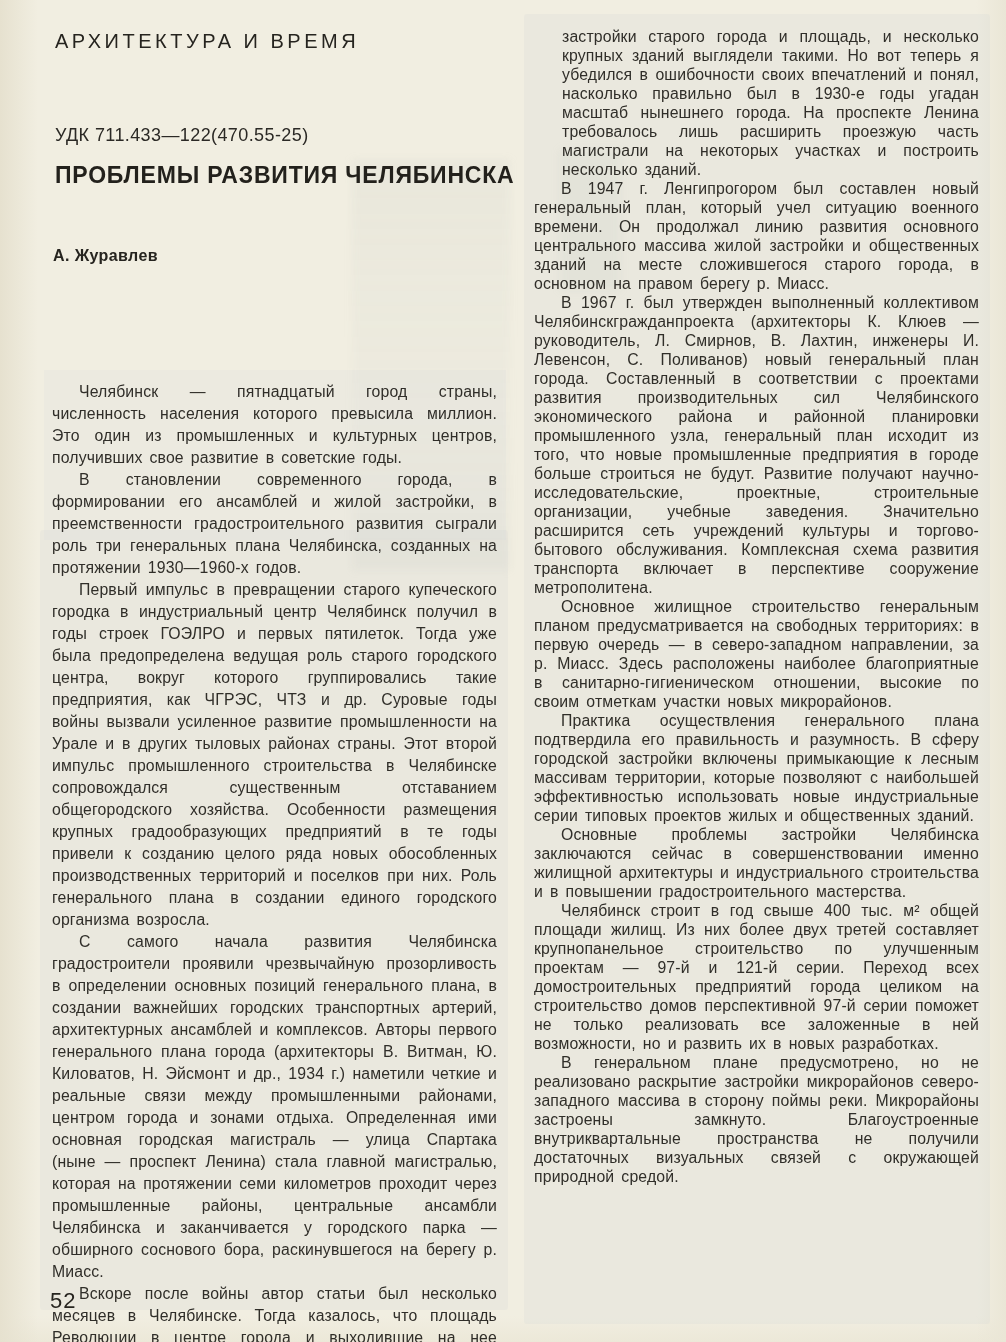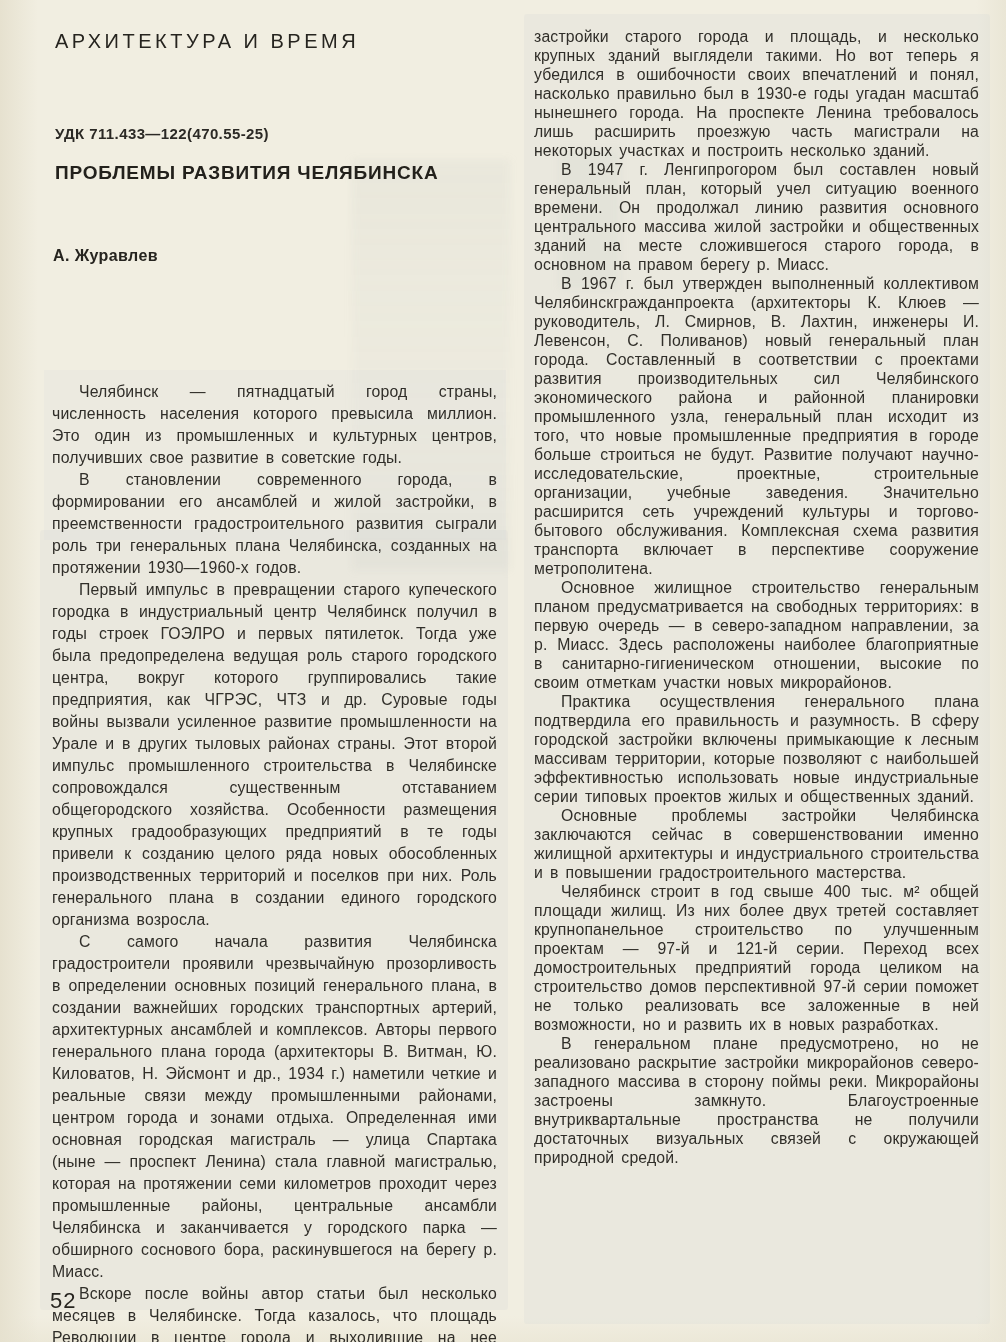--- a/index.html
+++ b/index.html
@@ -35,41 +35,41 @@
     position:absolute;left:560px;top:150px;width:60px;height:140px;
     background:rgba(170,182,178,0.10);filter:blur(5px);pointer-events:none;
   }
 
   .section-title{
     position:absolute;left:55px;top:30px;
     font-size:20px;letter-spacing:3.5px;font-weight:normal;color:#26241f;
   }
   .udk{
     position:absolute;left:55px;top:125px;
-    font-size:15px;letter-spacing:0.4px;color:#2b2925;font-weight:bold;
+    font-size:18px;letter-spacing:0.4px;color:#2b2925;
   }
   .article-title{
     position:absolute;left:55px;top:162px;
-    font-size:19px;font-weight:bold;letter-spacing:0.8px;color:#23211c;
+    font-size:23px;font-weight:bold;letter-spacing:0.8px;color:#23211c;
   }
   .author{
     position:absolute;left:53px;top:247px;
     font-size:16px;font-weight:bold;letter-spacing:0.4px;color:#26241f;
   }
   .col{
     position:absolute;width:445px;
     font-size:15.8px;line-height:22px;
     text-align:justify;
     letter-spacing:0.15px;word-spacing:2.5px;
     color:#302e29;
   }
   .col-left{left:52px;top:381px;}
   .col-right{left:534px;top:27px;line-height:19.0px;}
   .col p{margin:0;text-indent:27px;}
-  .col p.no-indent{text-indent:0;}
+  .col p.no-indent{text-indent:0;margin-left:28px;}
   .page-number{
     position:absolute;left:50px;top:1288px;
     font-size:22px;letter-spacing:1px;color:#26241f;
   }
 </style>
 </head>
 <body>
 
 <div class="scan-shade"></div>
 <div class="tint tint-top-left"></div>

